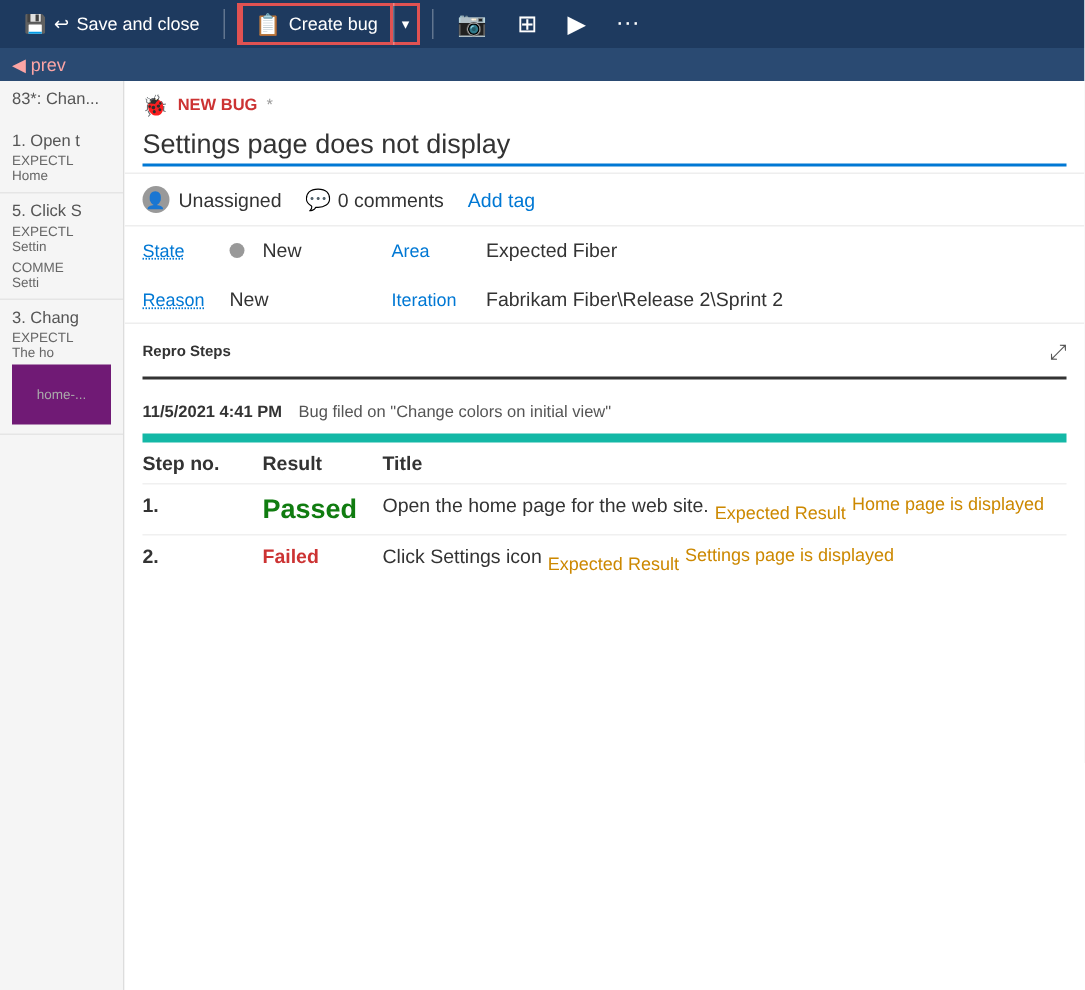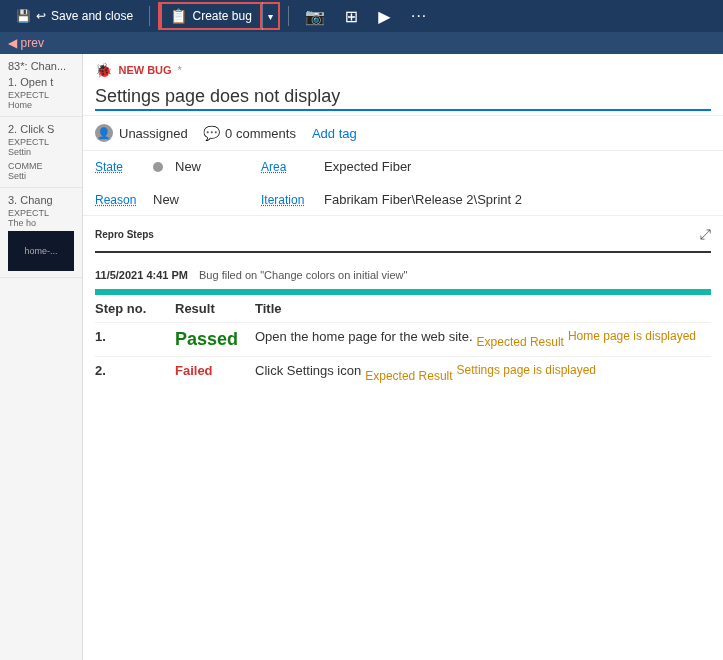--- a/index.html
+++ b/index.html
@@ -116,21 +116,21 @@
       justify-content: center;
       font-size: 10px;
       color: #888;
       position: relative;
     }
     .sidebar-sub-label {
       font-size: 9px;
       color: #666;
     }
     .sidebar-thumb-dark {
-      background: #0f172a;
+      background: #701a75;
       color: #ccc;
     }
 
     
     .content {
       flex: 1;
       background: white;
       overflow-y: auto;
       display: flex;
       flex-direction: column;
@@ -246,21 +246,20 @@
     .field-value {
       font-size: 13px;
       color: #333;
     }
     .fields-right {
       margin-left: 40px;
     }
     .field-label-right {
       color: #0078d4;
       font-size: 12px;
-      text-decoration: underline;
       text-decoration-style: dotted;
       cursor: pointer;
       min-width: 55px;
     }
     .field-dot {
       width: 10px;
       height: 10px;
       border-radius: 50%;
       background: #999;
       display: inline-block;
@@ -391,28 +390,28 @@
 
 <div class="nav-bar">
   <span class="nav-prev">◀ prev</span>
 </div>
 
 <div class="main-area">
 
   <div class="sidebar">
     <div class="sidebar-item">
       <div class="sidebar-item-num">83*: Chan...</div>
-      <div style="margin-top:4px;">
+      <div style="margin-top:16px;">
         <div class="sidebar-item-num">1. Open t</div>
         <div class="sidebar-sub-label">EXPECTL</div>
         <div class="sidebar-sub-label">Home</div>
       </div>
     </div>
     <div class="sidebar-item">
-      <div class="sidebar-item-num">2. Click S</div>
+      <div class="sidebar-item-num">5. Click S</div>
       <div class="sidebar-sub-label">EXPECTL</div>
       <div class="sidebar-sub-label">Settin</div>
       <div style="margin-top:4px;">
         <div class="sidebar-sub-label">COMME</div>
         <div class="sidebar-sub-label">Setti</div>
       </div>
     </div>
     <div class="sidebar-item">
       <div class="sidebar-item-num">3. Chang</div>
       <div class="sidebar-sub-label">EXPECTL</div>

